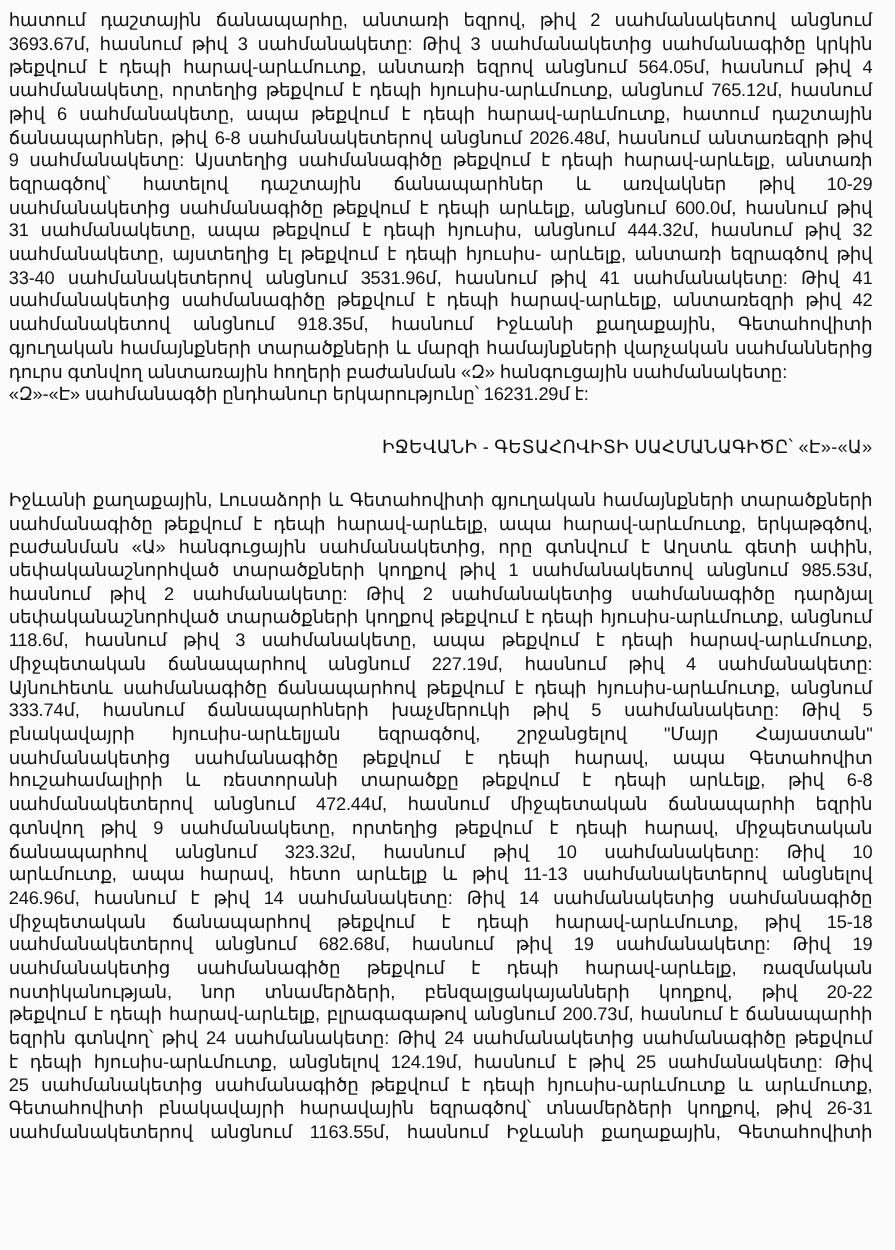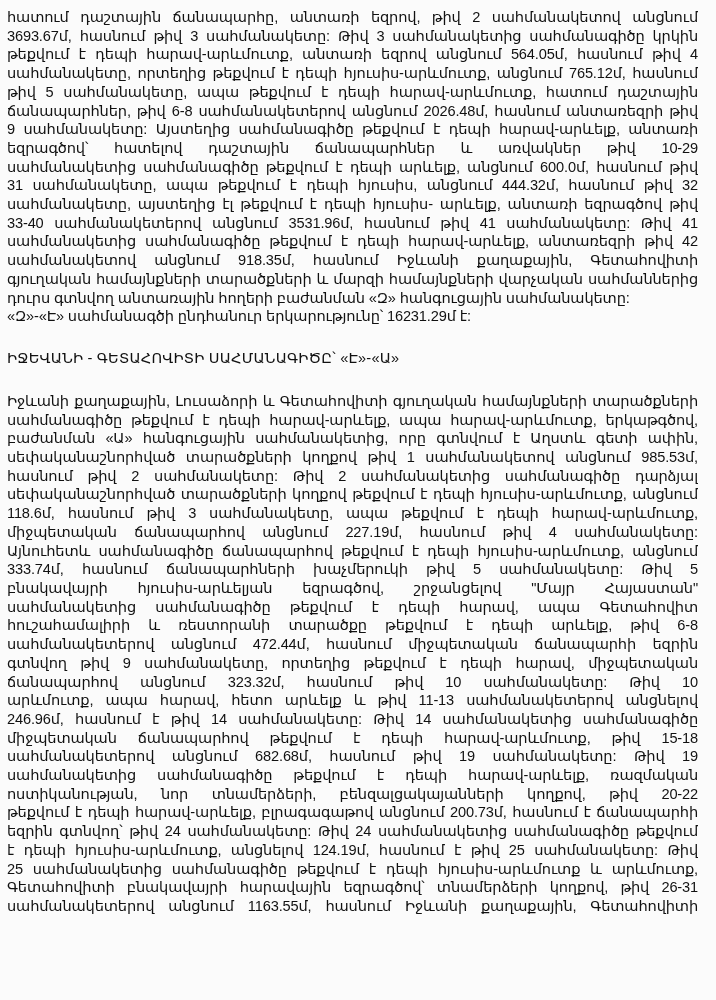--- a/index.html
+++ b/index.html
@@ -28,36 +28,36 @@
   }
   .para .line {
     display: block;
     text-align: justify;
     text-align-last: justify;
     white-space: nowrap;
     overflow: hidden;
   }
   .para .line.last { text-align-last: left; }
   .heading {
-    text-align: left;
+    text-align: right;
     font-size: 14.6px;
     margin: 23px 0 26px 0;
     letter-spacing: 0.2px;
   }
 </style>
 </head>
 <body>
 
 <div class="page">
   <div class="para" id="sec1">
       <span class="line">հատում դաշտային ճանապարհը, անտառի եզրով, թիվ 2 սահմանակետով անցնում</span>
       <span class="line">3693.67մ, հասնում թիվ 3 սահմանակետը: Թիվ 3 սահմանակետից սահմանագիծը կրկին</span>
       <span class="line">թեքվում է դեպի հարավ-արևմուտք, անտառի եզրով անցնում 564.05մ, հասնում թիվ 4</span>
       <span class="line">սահմանակետը, որտեղից թեքվում է դեպի հյուսիս-արևմուտք, անցնում 765.12մ, հասնում</span>
-      <span class="line">թիվ 5 սահմանակետը, ապա թեքվում է դեպի հարավ-արևմուտք, հատում դաշտային</span>
+      <span class="line">թիվ 6 սահմանակետը, ապա թեքվում է դեպի հարավ-արևմուտք, հատում դաշտային</span>
       <span class="line">ճանապարհներ, թիվ 6-8 սահմանակետերով անցնում 2026.48մ, հասնում անտառեզրի թիվ</span>
       <span class="line">9 սահմանակետը: Այստեղից սահմանագիծը թեքվում է դեպի հարավ-արևելք, անտառի</span>
       <span class="line">եզրագծով՝ հատելով դաշտային ճանապարհներ և առվակներ թիվ 10-29</span>
       <span class="line">սահմանակետից սահմանագիծը թեքվում է դեպի արևելք, անցնում 600.0մ, հասնում թիվ</span>
       <span class="line">31 սահմանակետը, ապա թեքվում է դեպի հյուսիս, անցնում 444.32մ, հասնում թիվ 32</span>
       <span class="line">սահմանակետը, այստեղից էլ թեքվում է դեպի հյուսիս- արևելք, անտառի եզրագծով թիվ</span>
       <span class="line">33-40 սահմանակետերով անցնում 3531.96մ, հասնում թիվ 41 սահմանակետը: Թիվ 41</span>
       <span class="line">սահմանակետից սահմանագիծը թեքվում է դեպի հարավ-արևելք, անտառեզրի թիվ 42</span>
       <span class="line">սահմանակետով անցնում 918.35մ, հասնում Իջևանի քաղաքային, Գետահովիտի</span>
       <span class="line">գյուղական համայնքների տարածքների և մարզի համայնքների վարչական սահմաններից</span>

